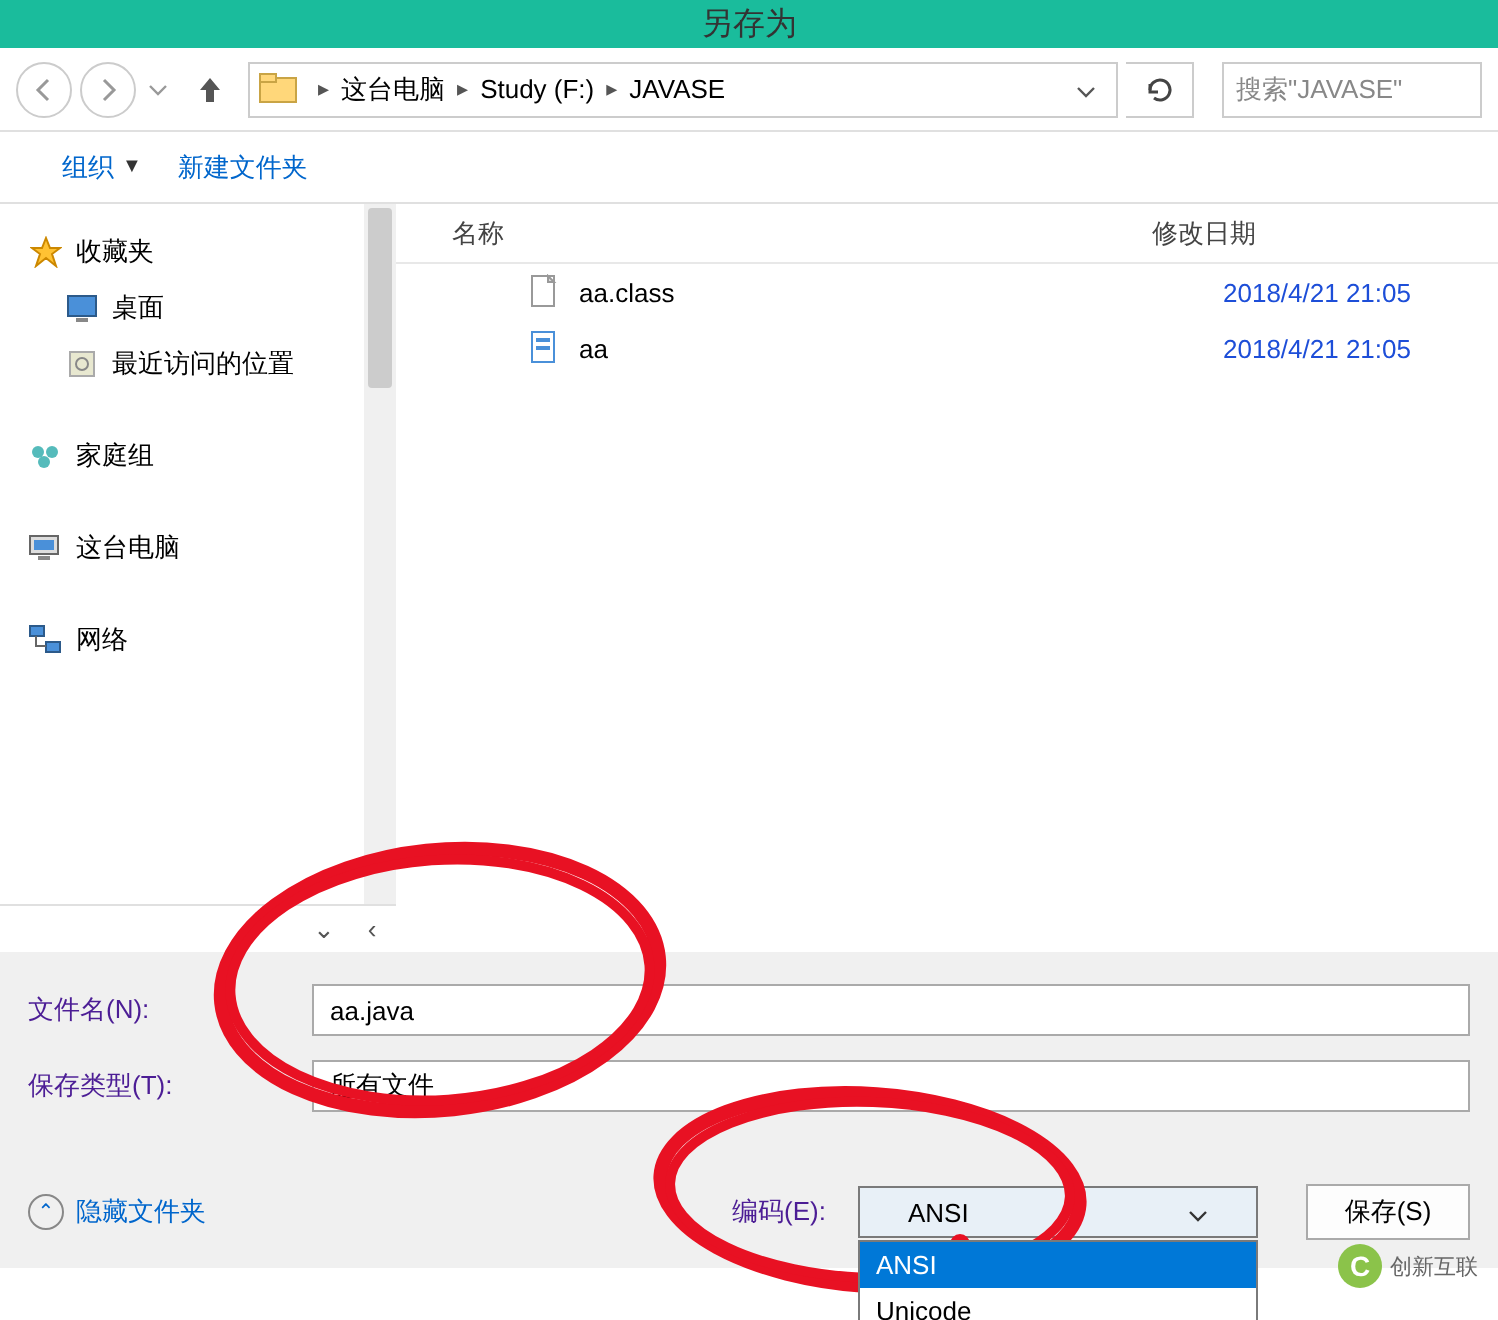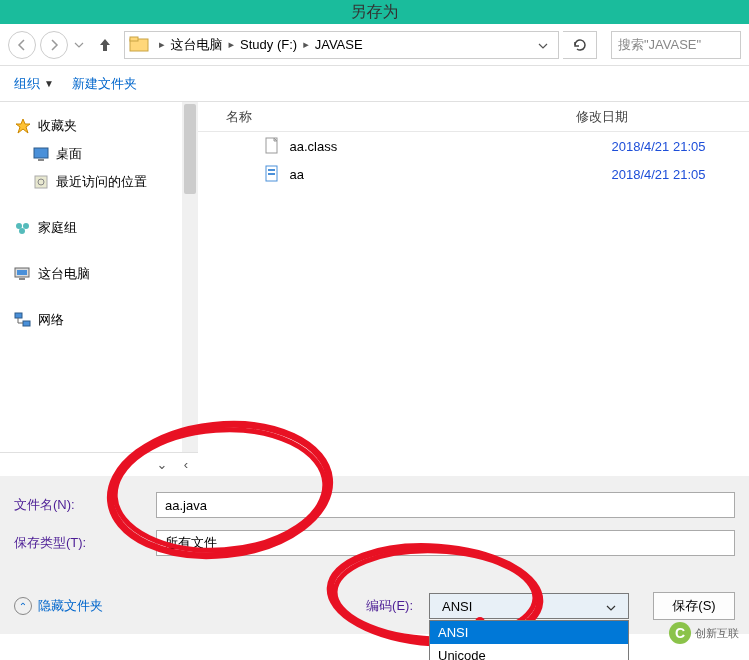--- a/index.html
+++ b/index.html
@@ -12,21 +12,21 @@
     .nav-dropdown { width: 14px; height: 28px; display: flex; align-items: center; justify-content: center; color: #999; cursor: pointer; }
     .nav-up { width: 18px; height: 22px; display: flex; align-items: center; justify-content: center; color: #555; cursor: pointer; margin: 0 6px; }
     .breadcrumb { flex: 1; height: 28px; border: 1px solid #ccc; display: flex; align-items: center; padding: 0 4px; background: #fff; }
     .breadcrumb .folder-icon { width: 22px; height: 20px; margin-right: 2px; }
     .breadcrumb .sep { color: #555; margin: 0 6px; font-size: 11px; }
     .breadcrumb .crumb { color: #000; cursor: pointer; }
     .breadcrumb .dropdown-arrow { margin-left: auto; color: #555; padding: 0 6px; cursor: pointer; }
     .refresh { width: 34px; height: 28px; border: 1px solid #ccc; border-left: none; display: flex; align-items: center; justify-content: center; color: #444; cursor: pointer; }
     .searchbox { width: 130px; height: 28px; border: 1px solid #ccc; margin-left: 10px; display: flex; align-items: center; padding: 0 6px; color: #888; }
     
-    .toolbar { height: 36px; background: #fff; border-bottom: 1px solid #e0e0e0; display: flex; align-items: center; padding: 0 14px; gap: 18px; }
+    .toolbar { height: 36px; background: #fff; border-bottom: 1px solid #e0e0e0; display: flex; align-items: center; padding: 0 31px; gap: 18px; }
     .toolbar-item { color: #0066cc; cursor: pointer; display: flex; align-items: center; gap: 4px; }
     .tb-dropdown { color: #333; font-size: 10px; }
     
     .mainarea { display: flex; height: 350px; }
     .sidebar { width: 198px; background: #fff; overflow-y: auto; position: relative; }
     .scrollbar-vert { position: absolute; right: 0; top: 0; width: 16px; height: 100%; background: #f0f0f0; }
     .scrollbar-thumb { width: 12px; height: 90px; background: #ccc; margin: 2px auto 0; border-radius: 2px; }
     .tree { padding: 10px 0 0 14px; }
     .tree-item { display: flex; align-items: center; gap: 6px; padding: 5px 0; cursor: pointer; }
     .tree-item.sub { padding-left: 18px; }
@@ -49,21 +49,21 @@
     .formrow { display: flex; align-items: center; margin-bottom: 12px; padding: 0 14px; }
     .formlabel { width: 142px; text-align: left; padding-right: 8px; color: #4c1d95; }
     .forminput { flex: 1; height: 26px; border: 1px solid #aaa; background: #fff; padding: 0 8px; font-size: 13px; }
     .forminput.select { display: flex; align-items: center; justify-content: space-between; cursor: pointer; text-decoration: underline; }
     
     .footer { display: flex; align-items: center; padding: 14px; gap: 10px; background: #f0f0f0; }
     .hide-folders { display: flex; align-items: center; gap: 6px; color: #0066cc; cursor: pointer; }
     .circle-btn { width: 18px; height: 18px; border: 1px solid #888; border-radius: 50%; display: flex; align-items: center; justify-content: center; font-size: 10px; }
     .footer-spacer { flex: 1; }
     .enc-label { color: #4c1d95; margin-right: 6px; }
-    .enc-select { width: 200px; height: 26px; border: 1px solid #7a7a7a; background: #e8f0f7; display: flex; align-items: center; justify-content: space-between; padding: 0 12px; cursor: pointer; position: relative; }
+    .enc-select { width: 200px; height: 26px; border: 1px solid #7a7a7a; background: #e8f0f7; display: flex; align-items: center; justify-content: space-between; padding: 0 24px; cursor: pointer; position: relative; }
     .enc-dropdown { position: absolute; top: 26px; left: -1px; width: 200px; border: 1px solid #7a7a7a; background: #fff; z-index: 10; }
     .enc-option { padding: 4px 8px; cursor: pointer; }
     .enc-option.selected { background: #0078d7; color: #fff; }
     .save-btn { width: 82px; height: 28px; border: 1px solid #aaa; background: #fdfdfd; display: flex; align-items: center; justify-content: center; cursor: pointer; margin-left: 14px; }
     
     .watermark { position: absolute; bottom: 16px; right: 10px; display: flex; align-items: center; gap: 4px; font-size: 11px; color: #666; z-index: 20; }
     .wm-icon { width: 22px; height: 22px; border-radius: 50%; background: #8bc34a; display:flex; align-items:center; justify-content:center; color:#fff; font-weight:bold; font-size: 14px; }
     
     .annot { position: absolute; pointer-events: none; z-index: 5; }
     .annot svg { overflow: visible; }

